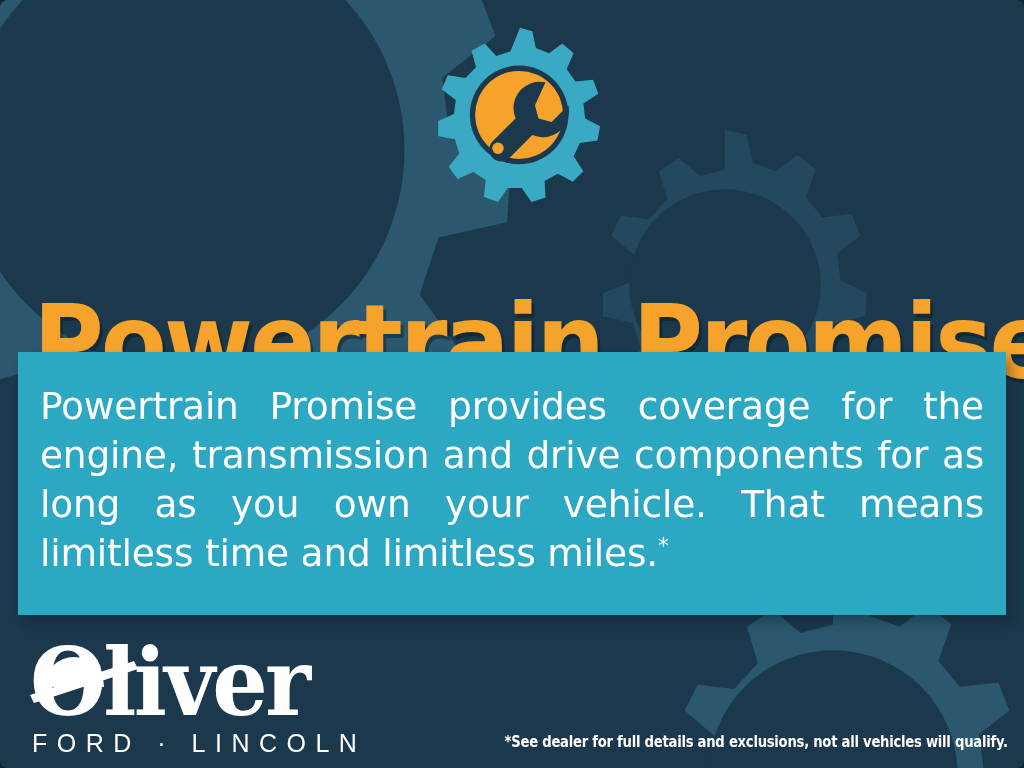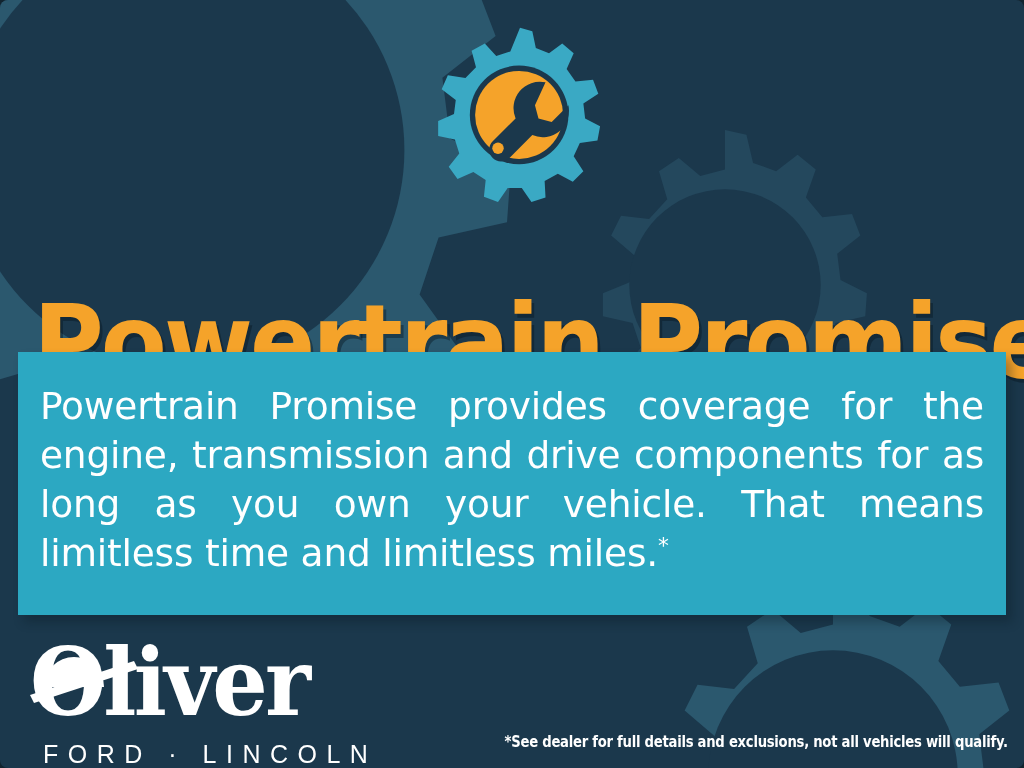--- a/index.html
+++ b/index.html
@@ -121,21 +121,21 @@
     position: absolute;
     left: 0px;
     top: 0px;
     width: 120px;
     height: 74px;
   }
   #logo-subtitle {
     position: absolute;
     left: 4px;
     top: 90px;
-    margin: 11px;
+    margin: 0;
     color: #ffffff;
     font-family: "Liberation Sans", sans-serif;
     font-size: 25px;
     font-weight: normal;
     line-height: 1;
     letter-spacing: 9.5px;
     white-space: nowrap;
   }
 
   

